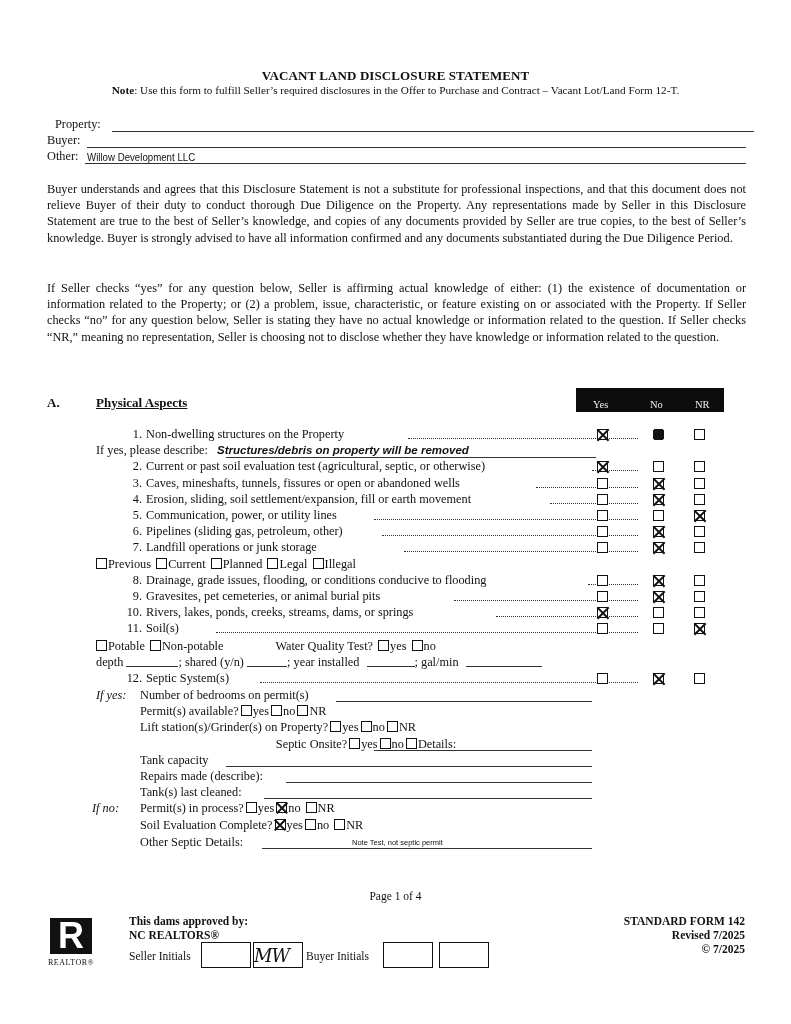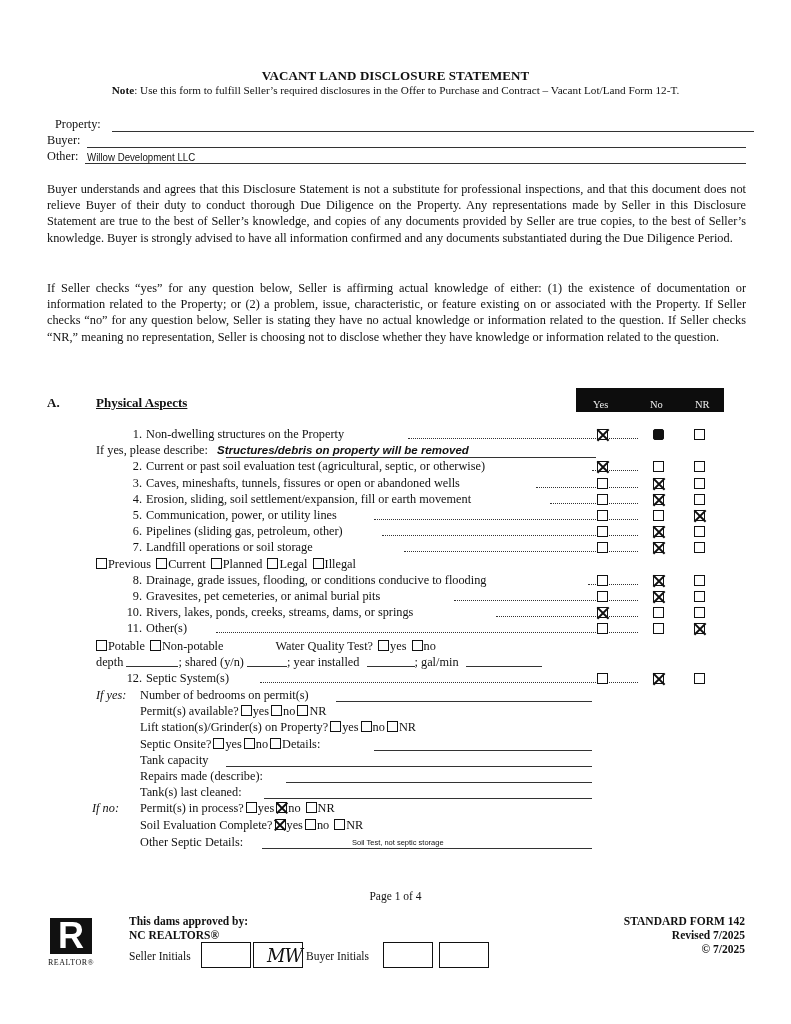--- a/index.html
+++ b/index.html
@@ -73,25 +73,25 @@
   <span style="left:119px;">NR</span>
 </div>
 
 <div id="items">
     <div class="abs item" style="top: 427px;"><span class="num">1.</span><span>Non-dwelling structures on the Property</span><div class="leader" style="left:288px;right:2px;"></div></div>
     <div class="abs item" style="top: 459px;"><span class="num">2.</span><span>Current or past soil evaluation test (agricultural, septic, or otherwise)</span><div class="leader" style="left:472px;right:2px;"></div></div>
     <div class="abs item" style="top: 476px;"><span class="num">3.</span><span>Caves, mineshafts, tunnels, fissures or open or abandoned wells</span><div class="leader" style="left:416px;right:2px;"></div></div>
     <div class="abs item" style="top: 492px;"><span class="num">4.</span><span>Erosion, sliding, soil settlement/expansion, fill or earth movement</span><div class="leader" style="left:430px;right:2px;"></div></div>
     <div class="abs item" style="top: 508px;"><span class="num">5.</span><span>Communication, power, or utility lines</span><div class="leader" style="left:254px;right:2px;"></div></div>
     <div class="abs item" style="top: 524px;"><span class="num">6.</span><span>Pipelines (sliding gas, petroleum, other)</span><div class="leader" style="left:262px;right:2px;"></div></div>
-    <div class="abs item" style="top: 540px;"><span class="num">7.</span><span>Landfill operations or soil storage</span><div class="leader" style="left:284px;right:2px;"></div></div>
+    <div class="abs item" style="top: 540px;"><span class="num">7.</span><span>Landfill operations or junk storage</span><div class="leader" style="left:284px;right:2px;"></div></div>
     <div class="abs item" style="top: 573px;"><span class="num">8.</span><span>Drainage, grade issues, flooding, or conditions conducive to flooding</span><div class="leader" style="left:468px;right:2px;"></div></div>
     <div class="abs item" style="top: 589px;"><span class="num">9.</span><span>Gravesites, pet cemeteries, or animal burial pits</span><div class="leader" style="left:334px;right:2px;"></div></div>
     <div class="abs item" style="top: 605px;"><span class="num">10.</span><span>Rivers, lakes, ponds, creeks, streams, dams, or springs</span><div class="leader" style="left:376px;right:2px;"></div></div>
-    <div class="abs item" style="top: 621px;"><span class="num">11.</span><span>Other(s)</span><div class="leader" style="left:96px;right:2px;"></div></div>
+    <div class="abs item" style="top: 621px;"><span class="num">11.</span><span>Soil(s)</span><div class="leader" style="left:96px;right:2px;"></div></div>
     <div class="abs item" style="top: 671px;"><span class="num">12.</span><span>Septic System(s)</span><div class="leader" style="left:140px;right:2px;"></div></div>
   </div>
 
 <div class="abs sub" style="left:96px;top:443px;width:500px;">
   <span>If yes, please describe:</span>
   <span class="hw" style="margin-left:6px;">Structures/debris on property will be removed</span>
   <div style="position:absolute;left:130px;right:0;bottom:1px;border-bottom:1.3px solid #333;"></div>
 </div>
 
 <div class="abs sub" style="left:94px;top:557px;">
@@ -122,21 +122,21 @@
 <div class="abs sub" style="left:140px;top:688px;width:452px;">
   <span>Number of bedrooms on permit(s)</span>
   <div style="position:absolute;left:196px;right:0;bottom:2px;border-bottom:1px solid #333;"></div>
 </div>
 <div class="abs sub" style="left:140px;top:704px;">
   <span>Permit(s) available?</span><span class="inline-cb"></span><span>yes</span><span class="inline-cb"></span><span>no</span><span class="inline-cb"></span><span>NR</span>
 </div>
 <div class="abs sub" style="left:140px;top:720px;">
   <span>Lift station(s)/Grinder(s) on Property?</span><span class="inline-cb"></span><span>yes</span><span class="inline-cb"></span><span>no</span><span class="inline-cb"></span><span>NR</span>
 </div>
-<div class="abs sub" style="left:140px;top:737px;width:452px;">
+<div class="abs sub" style="left:140px;top:737px;width:452px;text-align:center;">
   <span>Septic Onsite?</span><span class="inline-cb"></span><span>yes</span><span class="inline-cb"></span><span>no</span><span class="inline-cb"></span><span>Details:</span>
   <div style="position:absolute;left:234px;right:0;bottom:2px;border-bottom:1px solid #333;"></div>
 </div>
 <div class="abs sub" style="left:140px;top:753px;width:452px;">
   <span>Tank capacity</span>
   <div style="position:absolute;left:86px;right:0;bottom:2px;border-bottom:1px solid #333;"></div>
 </div>
 <div class="abs sub" style="left:140px;top:769px;width:452px;">
   <span>Repairs made (describe):</span>
   <div style="position:absolute;left:146px;right:0;bottom:2px;border-bottom:1px solid #333;"></div>
@@ -148,35 +148,35 @@
 <div class="abs sub" style="left:92px;top:801px;font-style:italic;"><span>If no</span>:</div>
 <div class="abs sub" style="left:140px;top:801px;">
   <span>Permit(s) in process?</span><span class="inline-cb"></span><span>yes</span><span class="inline-cb x"></span><span>no</span><span class="inline-cb" style="margin-left:5px;"></span><span>NR</span>
 </div>
 <div class="abs sub" style="left:140px;top:818px;">
   <span>Soil Evaluation Complete?</span><span class="inline-cb x"></span><span>yes</span><span class="inline-cb"></span><span>no</span><span class="inline-cb" style="margin-left:5px;"></span><span>NR</span>
 </div>
 <div class="abs sub" style="left:140px;top:835px;width:452px;">
   <span>Other Septic Details:</span>
   <div style="position:absolute;left:122px;right:0;bottom:2px;border-bottom:1px solid #333;"></div>
-  <span class="small-hw" style="position:absolute;left:212px;top:3px;">Soil Test, not septic storage</span>
+  <span class="small-hw" style="position:absolute;left:212px;top:3px;">Note Test, not septic permit</span>
 </div>
 
 <div class="abs footer-page">Page 1 of 4</div>
 <div class="abs logo">
   <div style="position:absolute;left:8px;top:2px;width:26px;height:32px;color:#fff;font-family:'Liberation Sans',sans-serif;font-weight:bold;font-size:36px;line-height:32px;text-align:center;">R</div>
 </div>
 <div class="abs logo-txt">REALTOR®</div>
 <div class="abs approved">
   <div>This dams approved by:</div>
   <div>NC REALTORS®</div>
 </div>
 <div class="abs initials" style="top:950px;">Seller Initials</div>
 <div class="ibox" style="left:201px;width:50px;"></div>
-<div class="ibox" style="left:253px;width:50px;display:flex;align-items:center;justify-content:flex-end;">
+<div class="ibox" style="left:253px;width:50px;display:flex;align-items:center;justify-content:flex-start;">
   <span style="font-family:'DejaVu Serif',serif;font-style:italic;font-size:18px;letter-spacing:-1px;">MW</span>
 </div>
 <div class="abs initials" style="left:306px;top:950px;">Buyer Initials</div>
 <div class="ibox" style="left:383px;width:50px;"></div>
 <div class="ibox" style="left:439px;width:50px;"></div>
 <div class="abs std">
   <div>STANDARD FORM 142</div>
   <div>Revised 7/2025</div>
   <div>© 7/2025</div>
 </div>

